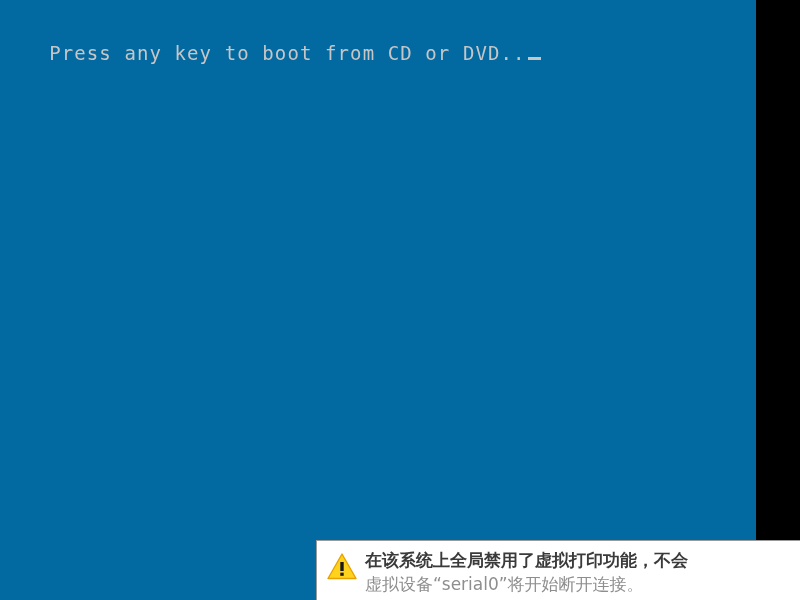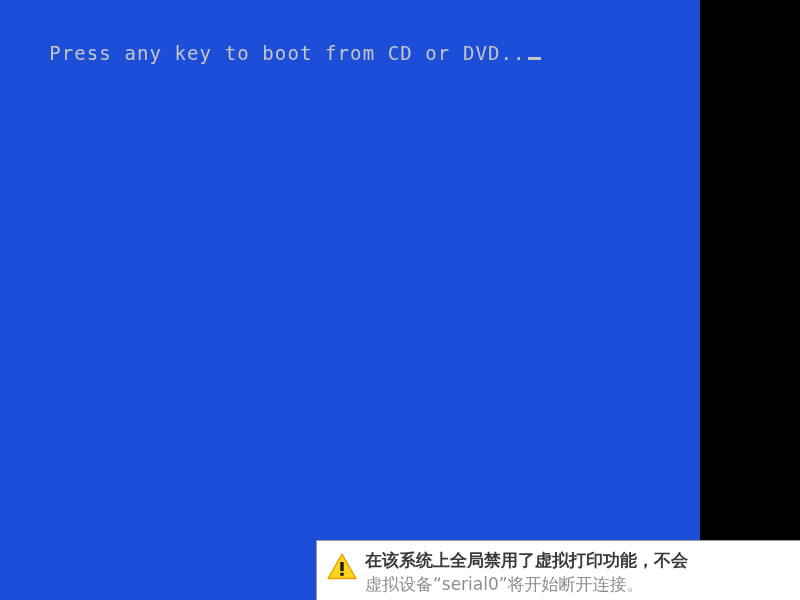--- a/index.html
+++ b/index.html
@@ -13,23 +13,23 @@
     overflow: hidden;
     position: relative;
     font-family: "Liberation Sans", sans-serif;
   }
 
   
   #vm-console {
     position: absolute;
     left: 0;
     top: 0;
-    width: 700px;
+    width: 756px;
     height: 600px;
-    background: #1d4ed8;
+    background: #0369a1;
     overflow: hidden;
   }
 
   #bios-line {
     position: absolute;
     left: -1px;
     top: 20px;
     white-space: pre;
     font-family: "DejaVu Sans Mono", "Liberation Mono", monospace;
     font-size: 19px;

